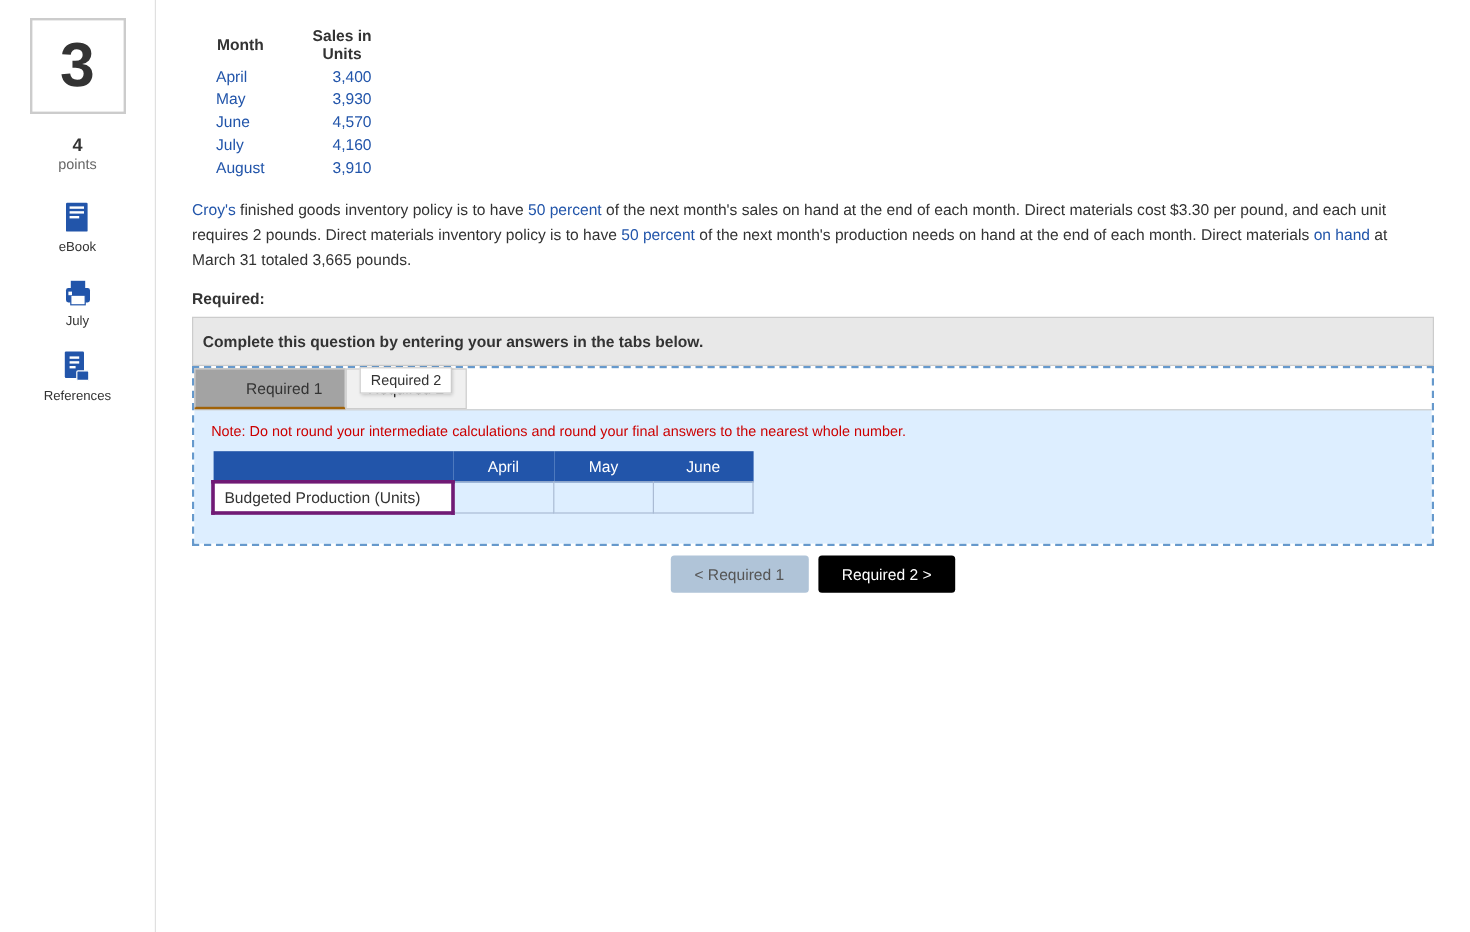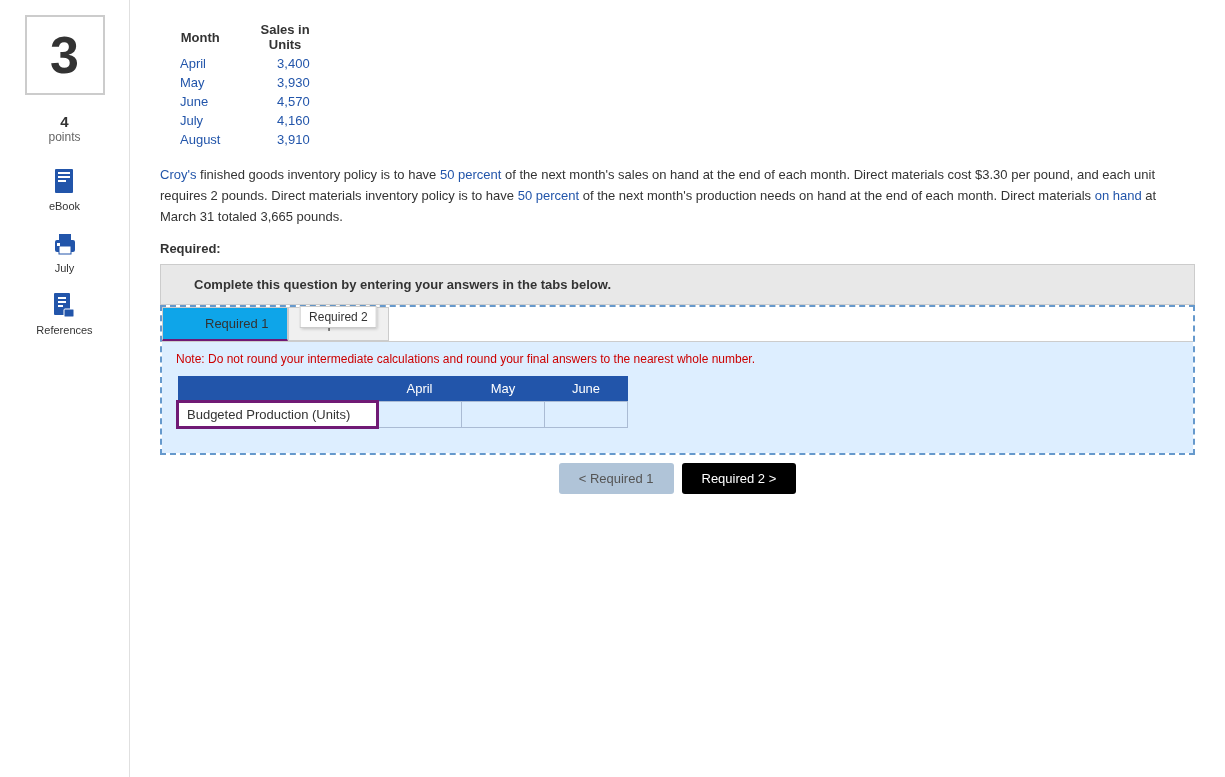--- a/index.html
+++ b/index.html
@@ -129,21 +129,21 @@
     .required-list {
       font-size: 13px;
       line-height: 1.8;
       margin-bottom: 16px;
     }
     .required-list .blue { color: #2255aa; }
 
     
     .instruction-box {
       background: #e8e8e8;
-      padding: 12px 33px;
+      padding: 12px 8px;
       font-size: 13px;
       font-weight: bold;
       margin-bottom: 0;
       border: 1px solid #ccc;
     }
 
     
     .tab-container {
       border: 2px dashed #6699cc;
       padding: 0;
@@ -159,22 +159,22 @@
       padding: 8px 18px;
       font-size: 13px;
       cursor: pointer;
       border: 1px solid #ccc;
       background: #f0f0f0;
       color: #333;
       position: relative;
     }
 
     .tab.active {
-      background: #0ea5e9;
-      border-bottom: 2px solid #701a75;
+      background: #a3a3a3;
+      border-bottom: 2px solid #a16207;
       font-weight: normal;
       padding-left: 42px;
     }
 
     .tab-content {
       padding: 10px 14px;
       background: #ddeeff;
       border-top: 1px solid #ccc;
     }
 

